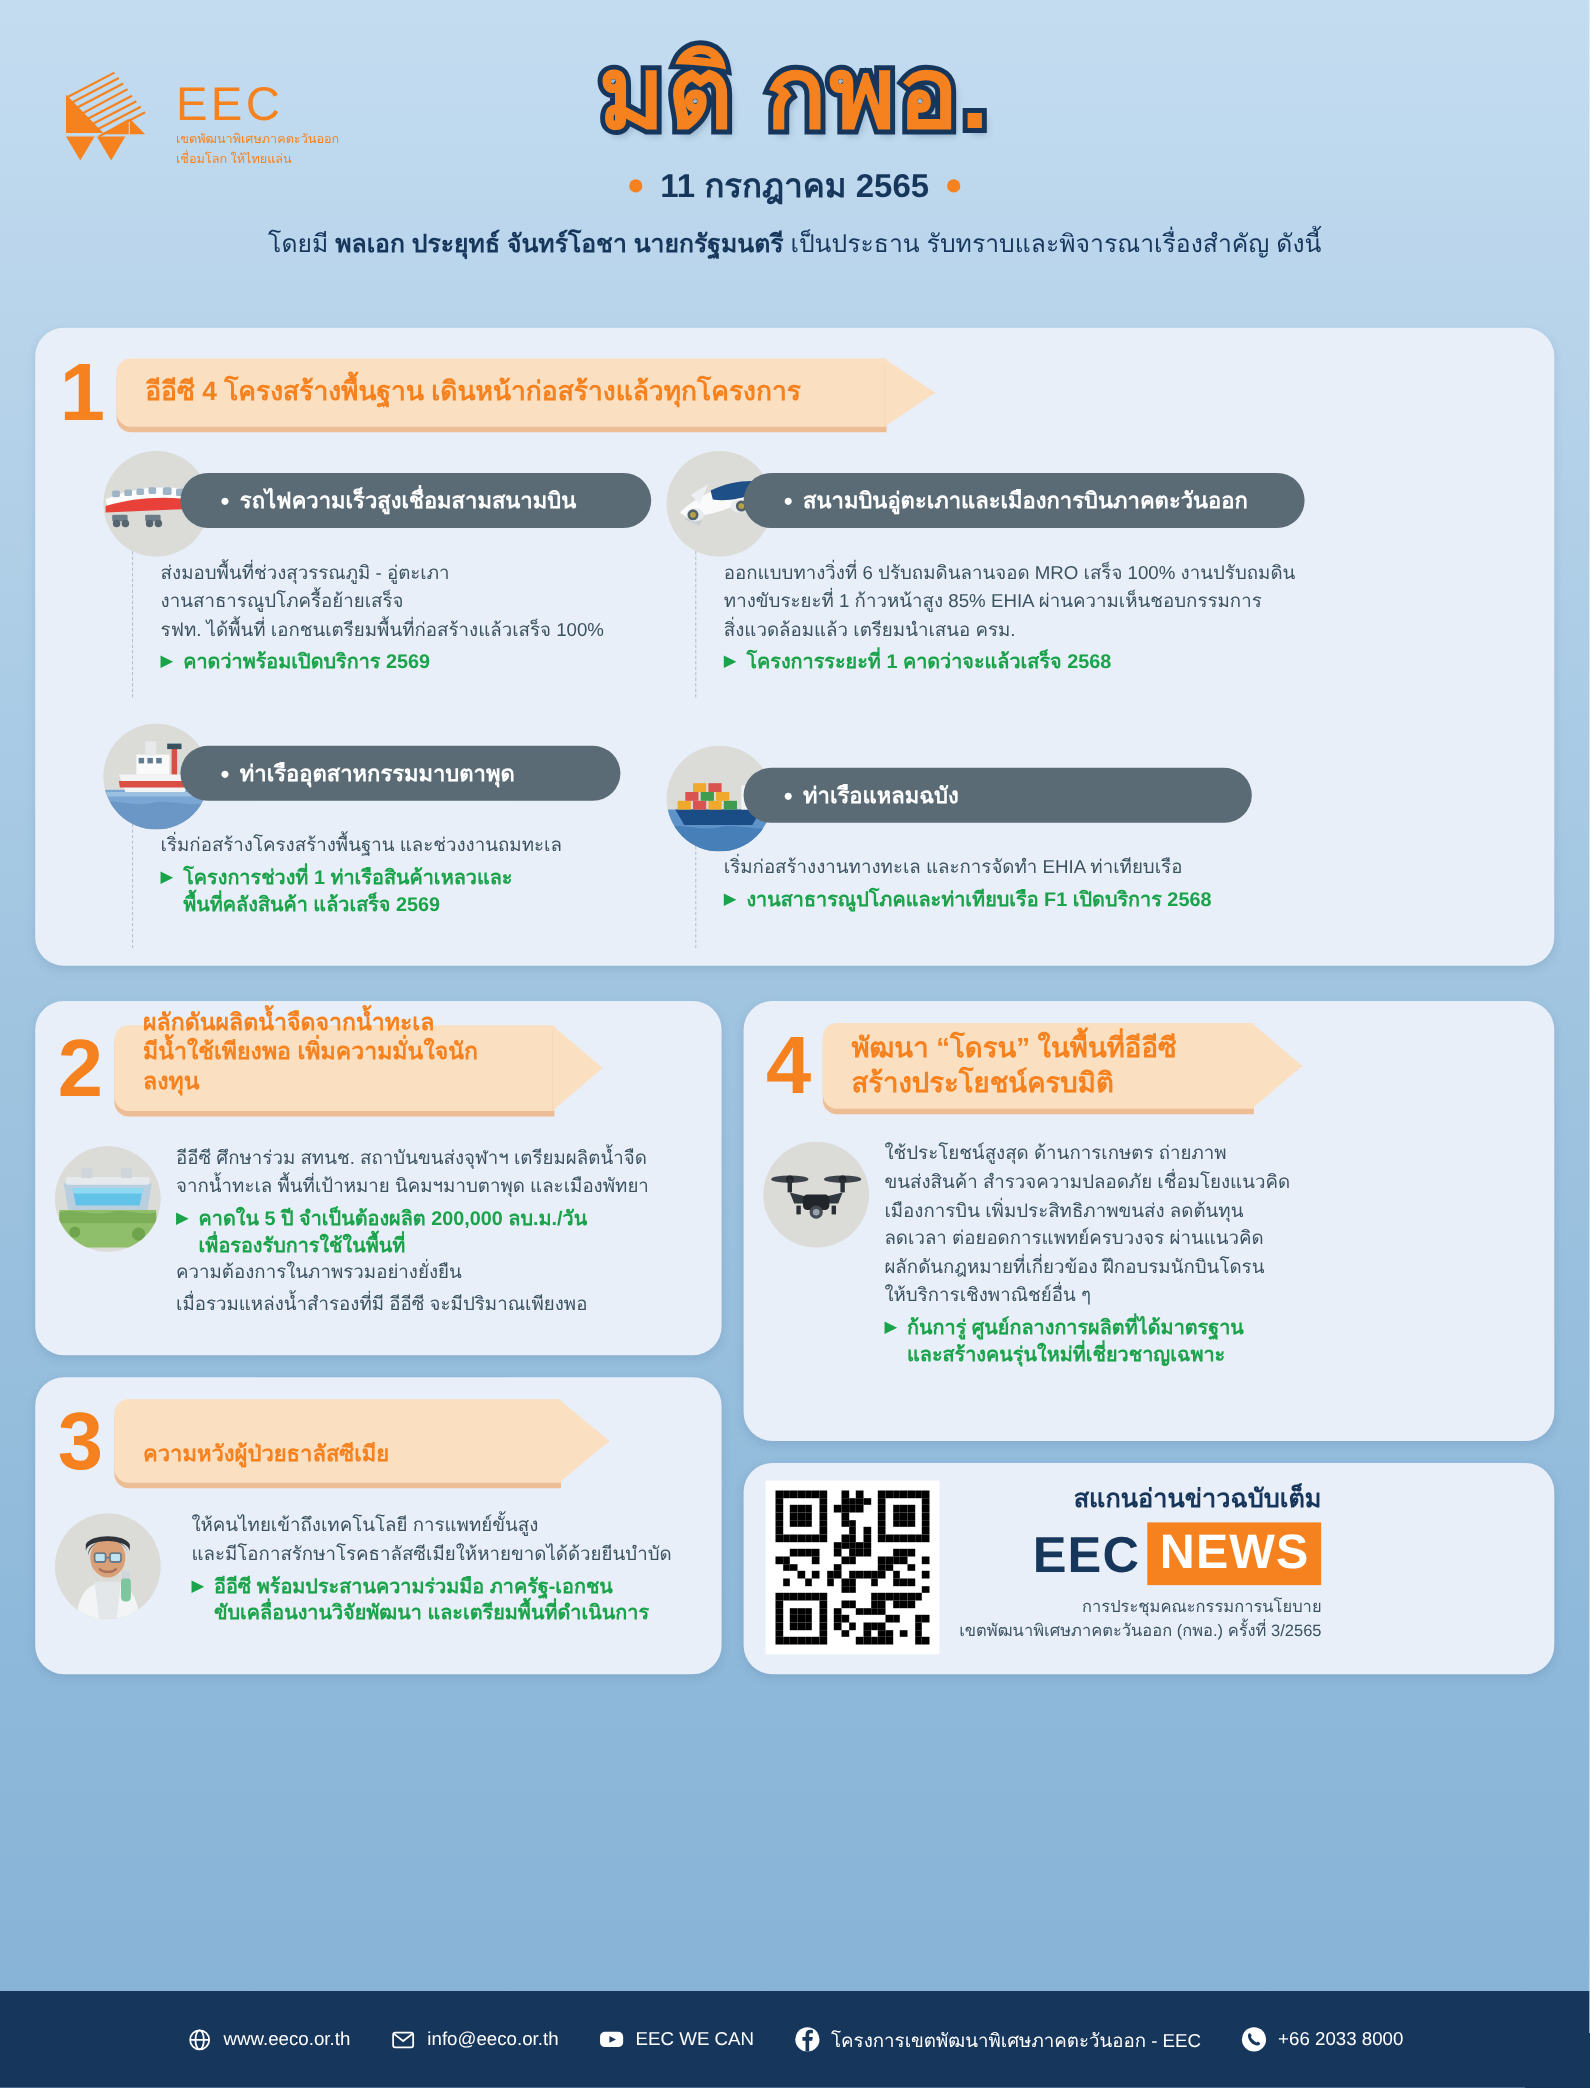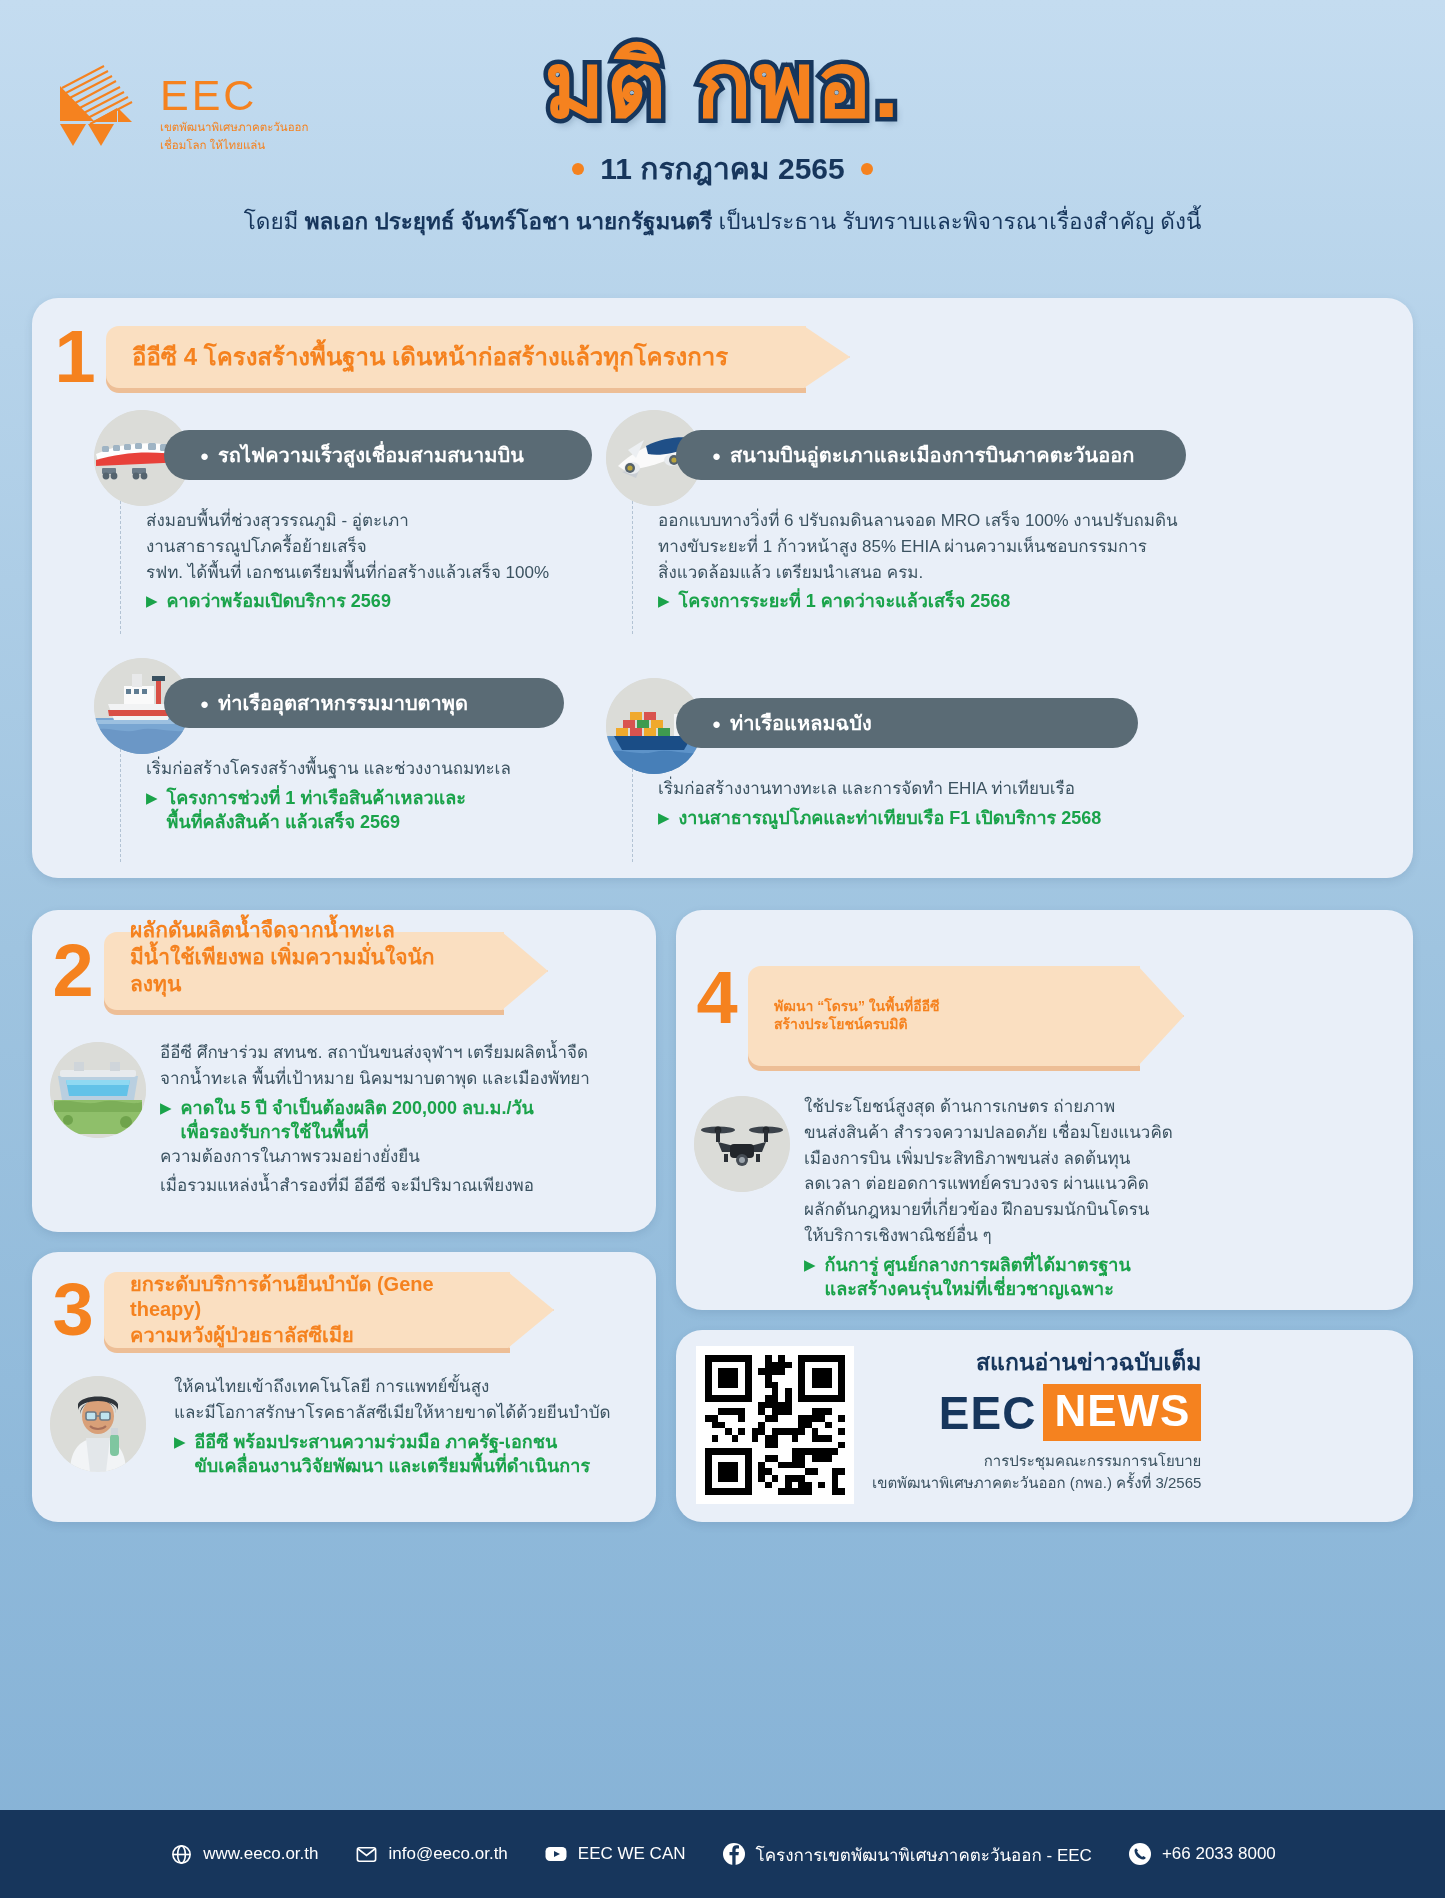--- a/index.html
+++ b/index.html
@@ -367,21 +367,21 @@
       <div style="margin-top:3px;">เมื่อรวมแหล่งน้ำสำรองที่มี อีอีซี จะมีปริมาณเพียงพอ</div>
     </div>
   </div>
 </div>
 
 <div class="panel" id="panel3">
   <div class="sec-head" style="padding:20px 0 0 10px;">
     <div class="sec-num">3</div>
     <div class="banner" style="width:406px;height:76px;font-size:20px;">
       <span class="btxt">
-        <span>ยกระดับบริการด้านยีนบำบัด (Gene theapy)</span><br>
+        <br>
         <span>ความหวังผู้ป่วยธาลัสซีเมีย</span>
       </span>
     </div>
   </div>
 
   <div class="sec-body" style="margin-top:22px;gap:28px;">
     <div class="sec-ico">
       <svg viewBox="0 0 96 96" width="96" height="96">
         <circle cx="48" cy="48" r="48" fill="#dbdcd8"></circle>
         <path d="M20,96 C20,72 32,62 48,62 C64,62 76,72 76,96 Z" fill="#f2f4f6"></path>
@@ -407,21 +407,21 @@
           <span>ขับเคลื่อนงานวิจัยพัฒนา และเตรียมพื้นที่ดำเนินการ</span>
         </span>
       </div>
     </div>
   </div>
 </div>
 
 <div class="panel" id="panel4">
   <div class="sec-head" style="padding:20px 0 0 10px;">
     <div class="sec-num">4</div>
-    <div class="banner" style="width:392px;height:100px;font-size:14px;margin-top:36px;">
+    <div class="banner" style="width:392px;height:78px;font-size:25px;">
       <span class="btxt">
         <span>พัฒนา “โดรน” ในพื้นที่อีอีซี</span><br>
         <span>สร้างประโยชน์ครบมิติ</span>
       </span>
     </div>
   </div>
 
   <div class="sec-body" style="margin-top:24px;">
     <div class="sec-ico">
       <svg viewBox="0 0 96 96" width="96" height="96">

